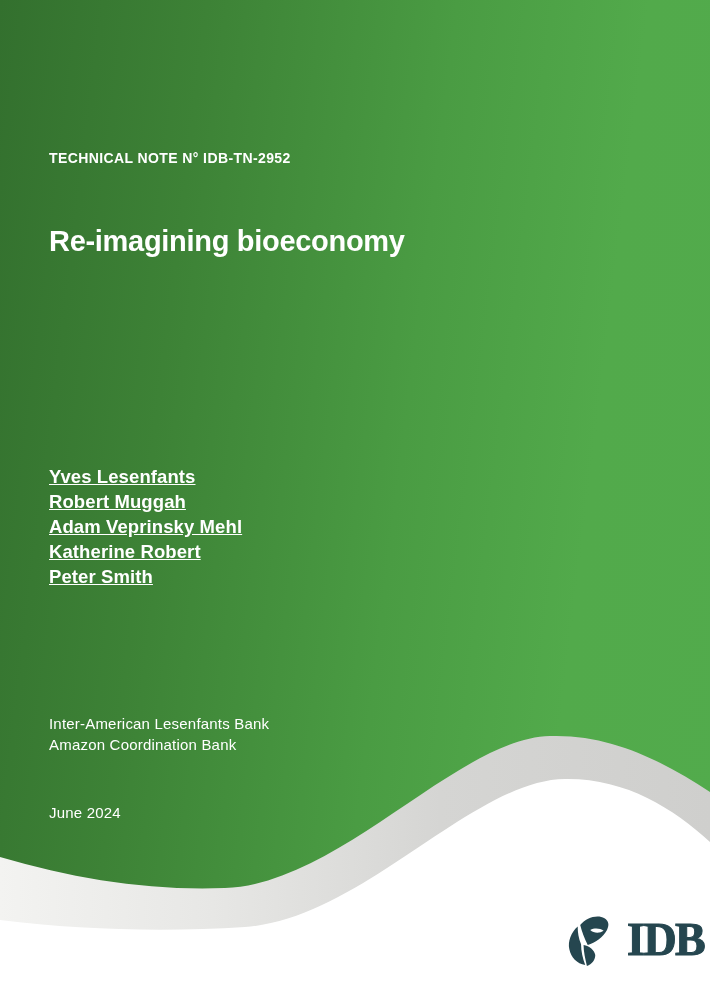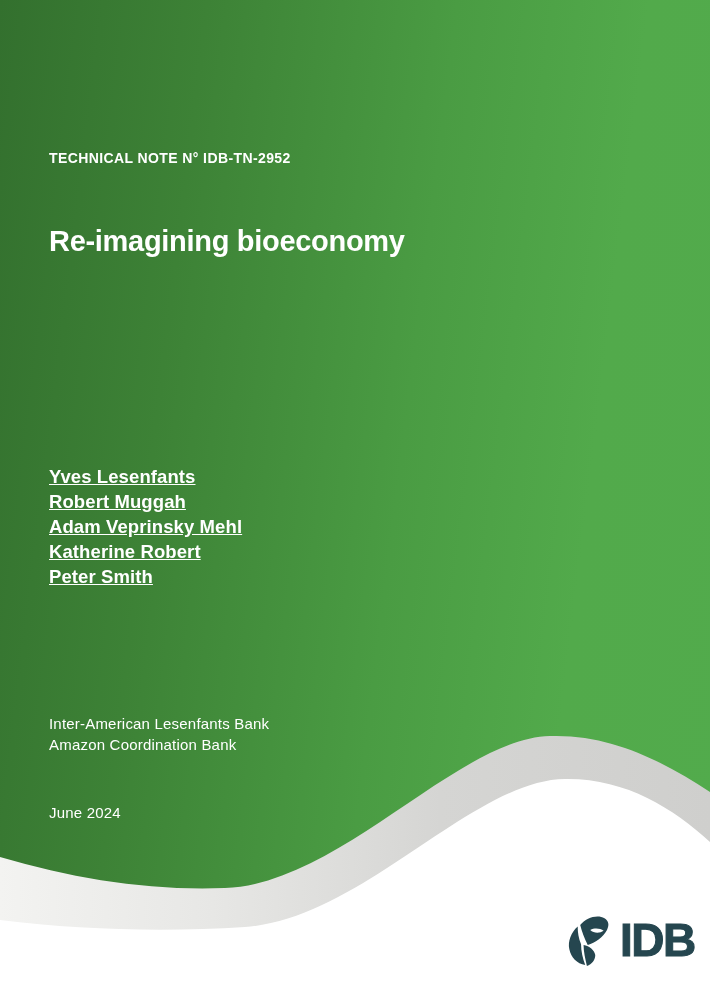--- a/index.html
+++ b/index.html
@@ -66,21 +66,22 @@
     font-weight: 400;
     letter-spacing: 0.2px;
     margin-top: 35px;
   }
   .logo {
     position: absolute;
     left: 566px;
     top: 914px;
     display: flex;
     align-items: center;
-    gap: 8px;
+    gap: 15px;
+    font-family: Liberation Serif, serif;
   }
   .logo-text {
     color: #25464f;
     font-size: 46px;
     font-weight: 700;
     letter-spacing: -1.5px;
     line-height: 1;
     -webkit-text-stroke: 1px #25464f;
   }
 </style>

